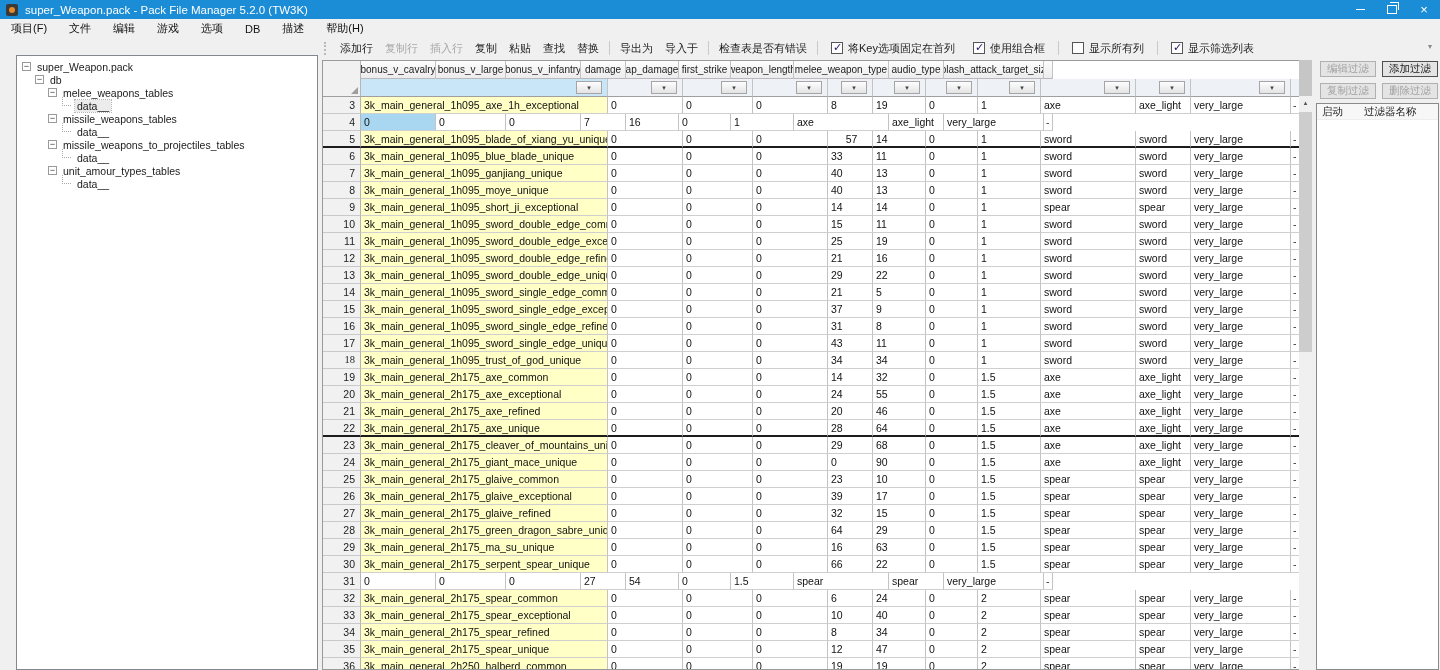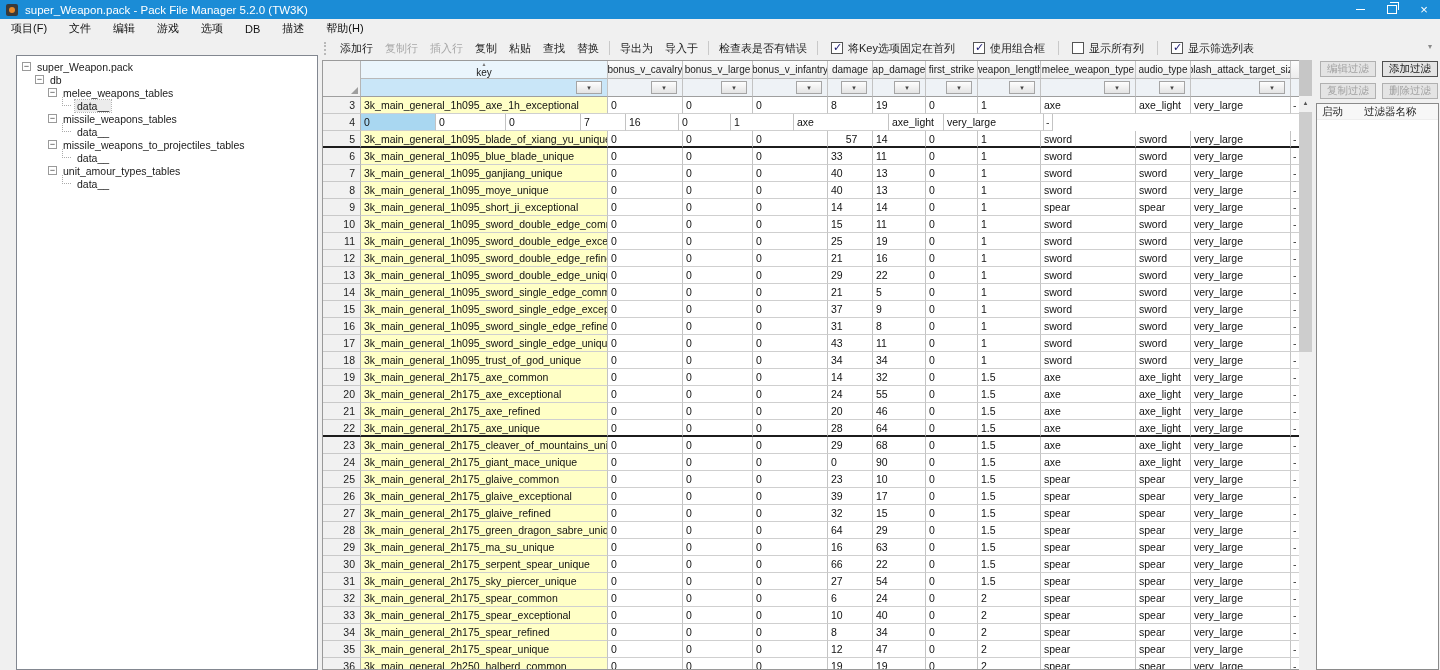--- a/index.html
+++ b/index.html
@@ -202,24 +202,20 @@
       </div>
       <div class="tree-row" style="padding-left: 44px;">
         <span class="connector"></span>
         <span class="tree-label">data__</span>
       </div>
     </div>
 
   <div id="grid">
     <div id="corner-cell"></div>
     <div id="grid-header">
-        <div class="hcell key-hdr" style="width: 247px;">
-          <span class="sort-arrow">▲</span>
-          <span class="hlabel">key</span>
-        </div>
         <div class="hcell" style="width: 75px;">
           <span class="hlabel">bonus_v_cavalry</span>
         </div>
         <div class="hcell" style="width: 70px;">
           <span class="hlabel">bonus_v_large</span>
         </div>
         <div class="hcell" style="width: 75px;">
           <span class="hlabel">bonus_v_infantry</span>
         </div>
         <div class="hcell" style="width: 45px;">
@@ -522,21 +518,21 @@
           <div class="cell" style="width: 45px;">43</div>
           <div class="cell" style="width: 53px;">11</div>
           <div class="cell" style="width: 52px;">0</div>
           <div class="cell" style="width: 63px;">1</div>
           <div class="cell" style="width: 95px;">sword</div>
           <div class="cell" style="width: 55px;">sword</div>
           <div class="cell" style="width: 100px;">very_large</div>
           <div class="cell sliver" style="width: 9px;">-</div>
         </div>
         <div class="trow">
-          <div class="rownum" style="width: 38px;">18</div>
+          <div class="rownum" style="width: 38px; font-family: Liberation Serif, serif;">18</div>
           <div class="cell key-cell" style="width: 247px;">3k_main_general_1h095_trust_of_god_unique</div>
           <div class="cell" style="width: 75px;">0</div>
           <div class="cell" style="width: 70px;">0</div>
           <div class="cell" style="width: 75px;">0</div>
           <div class="cell" style="width: 45px;">34</div>
           <div class="cell" style="width: 53px;">34</div>
           <div class="cell" style="width: 52px;">0</div>
           <div class="cell" style="width: 63px;">1</div>
           <div class="cell" style="width: 95px;">sword</div>
           <div class="cell" style="width: 55px;">sword</div>
@@ -718,21 +714,20 @@
           <div class="cell" style="width: 53px;">22</div>
           <div class="cell" style="width: 52px;">0</div>
           <div class="cell" style="width: 63px;">1.5</div>
           <div class="cell" style="width: 95px;">spear</div>
           <div class="cell" style="width: 55px;">spear</div>
           <div class="cell" style="width: 100px;">very_large</div>
           <div class="cell sliver" style="width: 9px;">-</div>
         </div>
         <div class="trow">
           <div class="rownum" style="width: 38px;">31</div>
-          <div class="cell key-cell" style="width: 247px;">3k_main_general_2h175_sky_piercer_unique</div>
           <div class="cell" style="width: 75px;">0</div>
           <div class="cell" style="width: 70px;">0</div>
           <div class="cell" style="width: 75px;">0</div>
           <div class="cell" style="width: 45px;">27</div>
           <div class="cell" style="width: 53px;">54</div>
           <div class="cell" style="width: 52px;">0</div>
           <div class="cell" style="width: 63px;">1.5</div>
           <div class="cell" style="width: 95px;">spear</div>
           <div class="cell" style="width: 55px;">spear</div>
           <div class="cell" style="width: 100px;">very_large</div>

